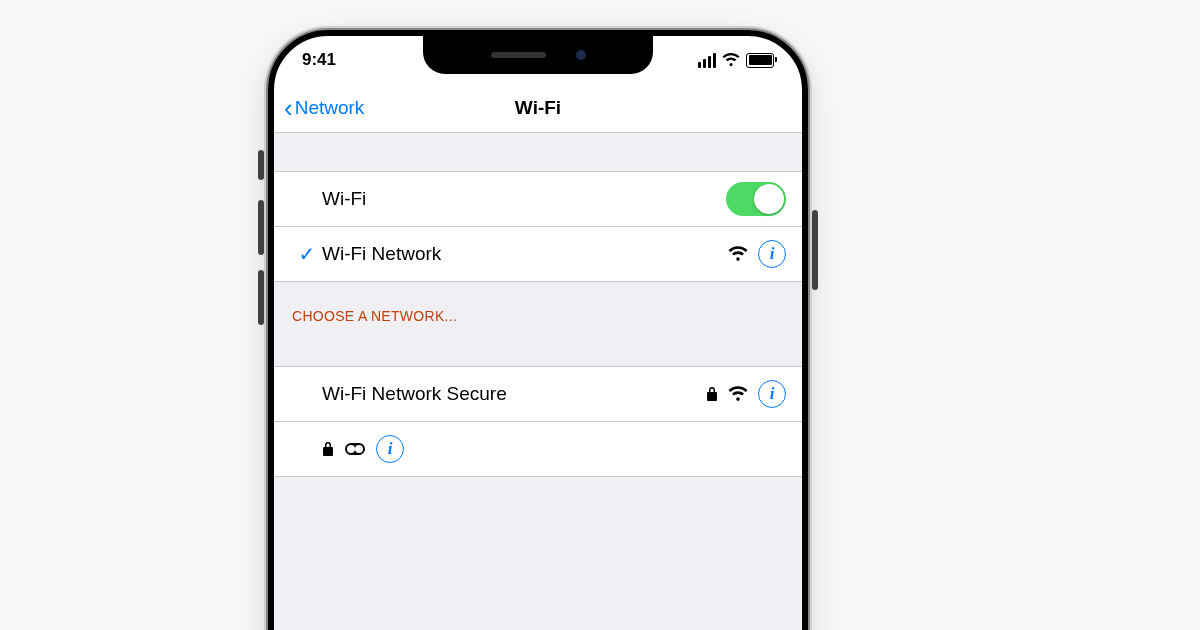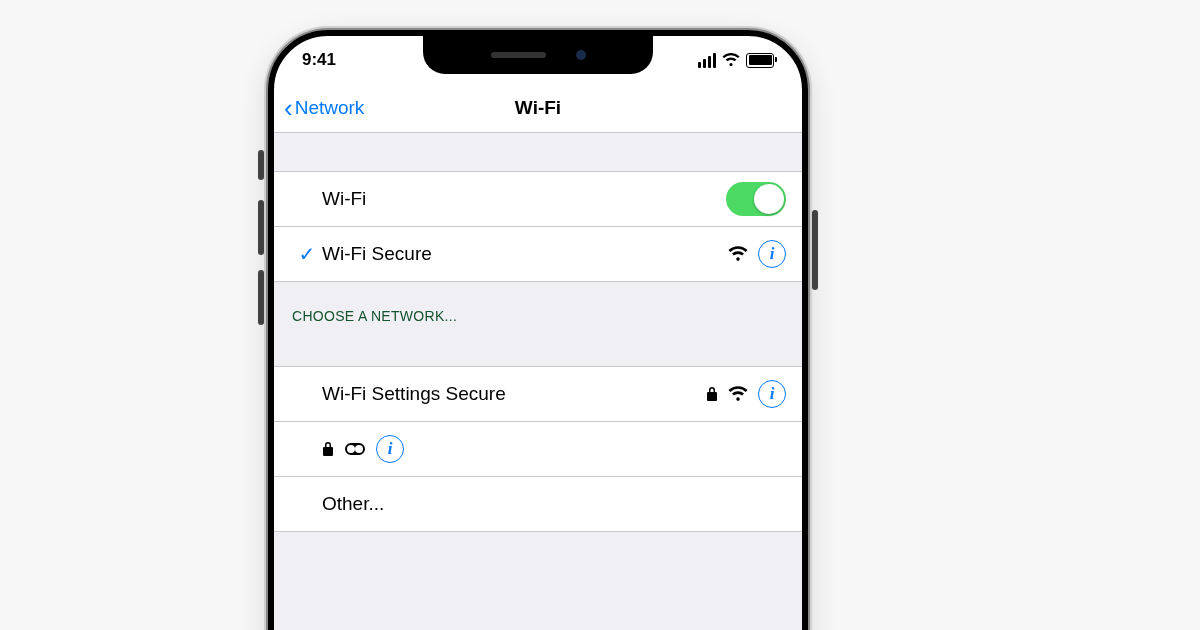--- a/index.html
+++ b/index.html
@@ -15,21 +15,21 @@
   .notch{position:absolute;top:0;left:50%;transform:translateX(-50%);width:230px;height:38px;background:#000;border-radius:0 0 22px 22px;z-index:5;display:flex;justify-content:center;align-items:center;gap:30px;}
   .speaker{width:55px;height:6px;background:#333;border-radius:3px;}
   .camera{width:10px;height:10px;background:#1a2a4a;border-radius:50%;}
   .status-bar{height:48px;display:flex;justify-content:space-between;align-items:center;padding:0 28px;font-size:17px;font-weight:600;color:#000;background:#fff;}
   .status-right{display:flex;align-items:center;gap:6px;}
   .nav-bar{height:48px;background:#fff;border-bottom:1px solid #c8c7cc;display:flex;align-items:center;position:relative;}
   .back{display:flex;align-items:center;color:#007aff;font-size:19px;padding-left:10px;cursor:pointer;}
   .back-chev{font-size:26px;font-weight:300;margin-right:2px;line-height:1;}
   .nav-title{position:absolute;left:0;right:0;text-align:center;font-size:19px;font-weight:600;pointer-events:none;}
   .gap{height:38px;background:#efeff4;border-bottom:1px solid #c8c7cc;}
-  .section-header{height:52px;padding:26px 18px 6px;font-size:14px;color:#14532d;background:#efeff4;border-bottom:1px solid #c8c7cc;letter-spacing:.3px;}
+  .section-header{height:52px;padding:26px 18px 6px;font-size:14px;color:#c2410c;background:#efeff4;border-bottom:1px solid #c8c7cc;letter-spacing:.3px;}
   .row{background:#fff;border-bottom:1px solid #c8c7cc;display:flex;align-items:center;height:54px;padding:0 16px 0 18px;cursor:pointer;}
   .row .lead{width:30px;display:flex;justify-content:center;color:#007aff;font-size:20px;}
   .row .label{flex:1;font-size:19px;color:#000;}
   .row .trail{display:flex;align-items:center;gap:10px;}
   .check{color:#007aff;font-size:20px;}
   .toggle{width:60px;height:34px;background:#4cd964;border-radius:17px;position:relative;}
   .toggle .knob{position:absolute;right:2px;top:2px;width:30px;height:30px;background:#fff;border-radius:50%;box-shadow:0 1px 3px rgba(0,0,0,.3);}
   .info-btn{width:26px;height:26px;border:1.8px solid #007aff;border-radius:50%;color:#007aff;display:flex;align-items:center;justify-content:center;font-family:Georgia,serif;font-style:italic;font-size:17px;font-weight:600;}
   .signal-bars{display:flex;align-items:flex-end;gap:1.5px;}
   .signal-bars span{width:3.5px;background:#000;border-radius:1px;}
@@ -93,34 +93,34 @@
           <div class="toggle">
               <div class="knob"></div>
             </div>
         </div>
       </div>
 
       <div class="row">
         <div class="lead">
             <span class="check">✓</span>
           </div>
-        <div class="label">Wi-Fi Secure</div>
+        <div class="label">Wi-Fi Network</div>
         <div class="trail">
           <svg width="20" height="16" viewBox="0 0 18 14">
               <path d="M9 13.2a1.6 1.6 0 100-3.2 1.6 1.6 0 000 3.2zM3.6 6.6a8 8 0 0110.8 0l-1.7 1.7a5.6 5.6 0 00-7.4 0L3.6 6.6zM.4 3.4a12.5 12.5 0 0117.2 0l-1.7 1.7a10 10 0 00-13.8 0L.4 3.4z" fill="#000"></path>
             </svg>
           <div class="info-btn">i</div>
         </div>
       </div>
 
       <div class="section-header">CHOOSE A NETWORK...</div>
 
       <div class="row">
         <div class="lead"></div>
-        <div class="label">Wi-Fi Settings Secure</div>
+        <div class="label">Wi-Fi Network Secure</div>
         <div class="trail">
           <svg width="12" height="16" viewBox="0 0 12 16">
               <path d="M9 6V4a3 3 0 00-6 0v2H2a1 1 0 00-1 1v7a1 1 0 001 1h8a1 1 0 001-1V7a1 1 0 00-1-1H9zM4.5 4a1.5 1.5 0 013 0v2h-3V4z" fill="#000"></path>
             </svg>
           <svg width="20" height="16" viewBox="0 0 18 14">
               <path d="M9 13.2a1.6 1.6 0 100-3.2 1.6 1.6 0 000 3.2zM3.6 6.6a8 8 0 0110.8 0l-1.7 1.7a5.6 5.6 0 00-7.4 0L3.6 6.6zM.4 3.4a12.5 12.5 0 0117.2 0l-1.7 1.7a10 10 0 00-13.8 0L.4 3.4z" fill="#000"></path>
             </svg>
           <div class="info-btn">i</div>
         </div>
       </div>
@@ -131,22 +131,17 @@
           <svg width="12" height="16" viewBox="0 0 12 16">
               <path d="M9 6V4a3 3 0 00-6 0v2H2a1 1 0 00-1 1v7a1 1 0 001 1h8a1 1 0 001-1V7a1 1 0 00-1-1H9zM4.5 4a1.5 1.5 0 013 0v2h-3V4z" fill="#000"></path>
             </svg>
           <svg width="22" height="14" viewBox="0 0 22 14">
               <path d="M7 1a6 6 0 000 12h8a6 6 0 000-12H7zm0 2a4 4 0 010 8 4 4 0 010-8zm8 0a4 4 0 010 8 4 4 0 010-8z" fill="#000"></path>
             </svg>
           <div class="info-btn">i</div>
         </div>
       </div>
 
-      <div class="row">
-        <div class="lead"></div>
-        <div class="label">Other...</div>
-        <div class="trail"></div>
-      </div>
 
     </div>
     <div class="bezel"></div>
   </div>
 </div>
 
 </body></html>

